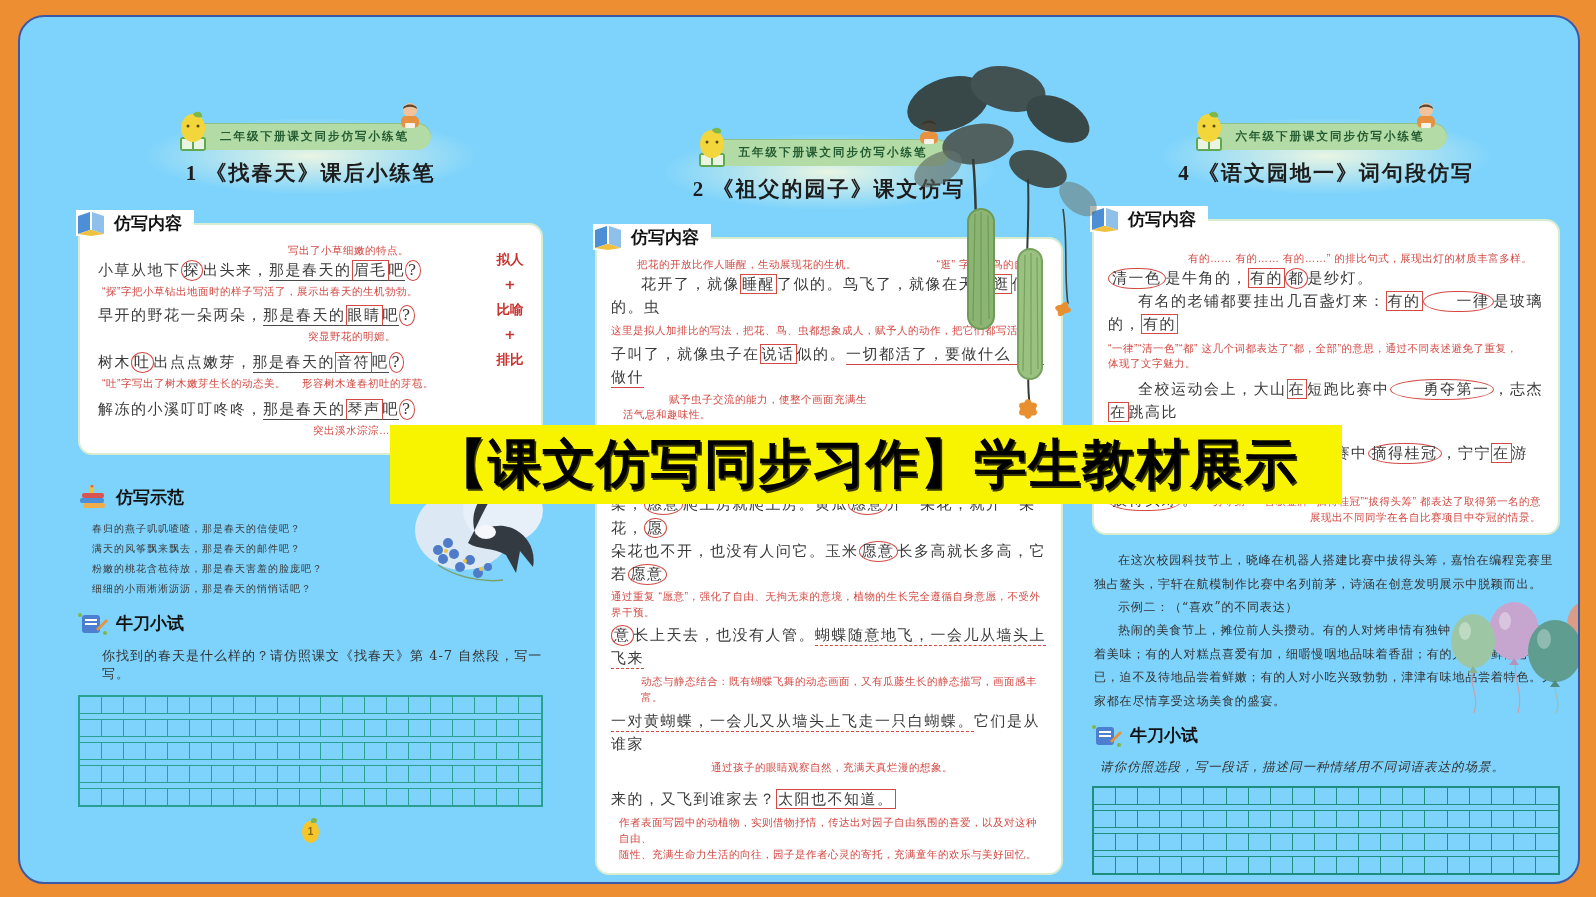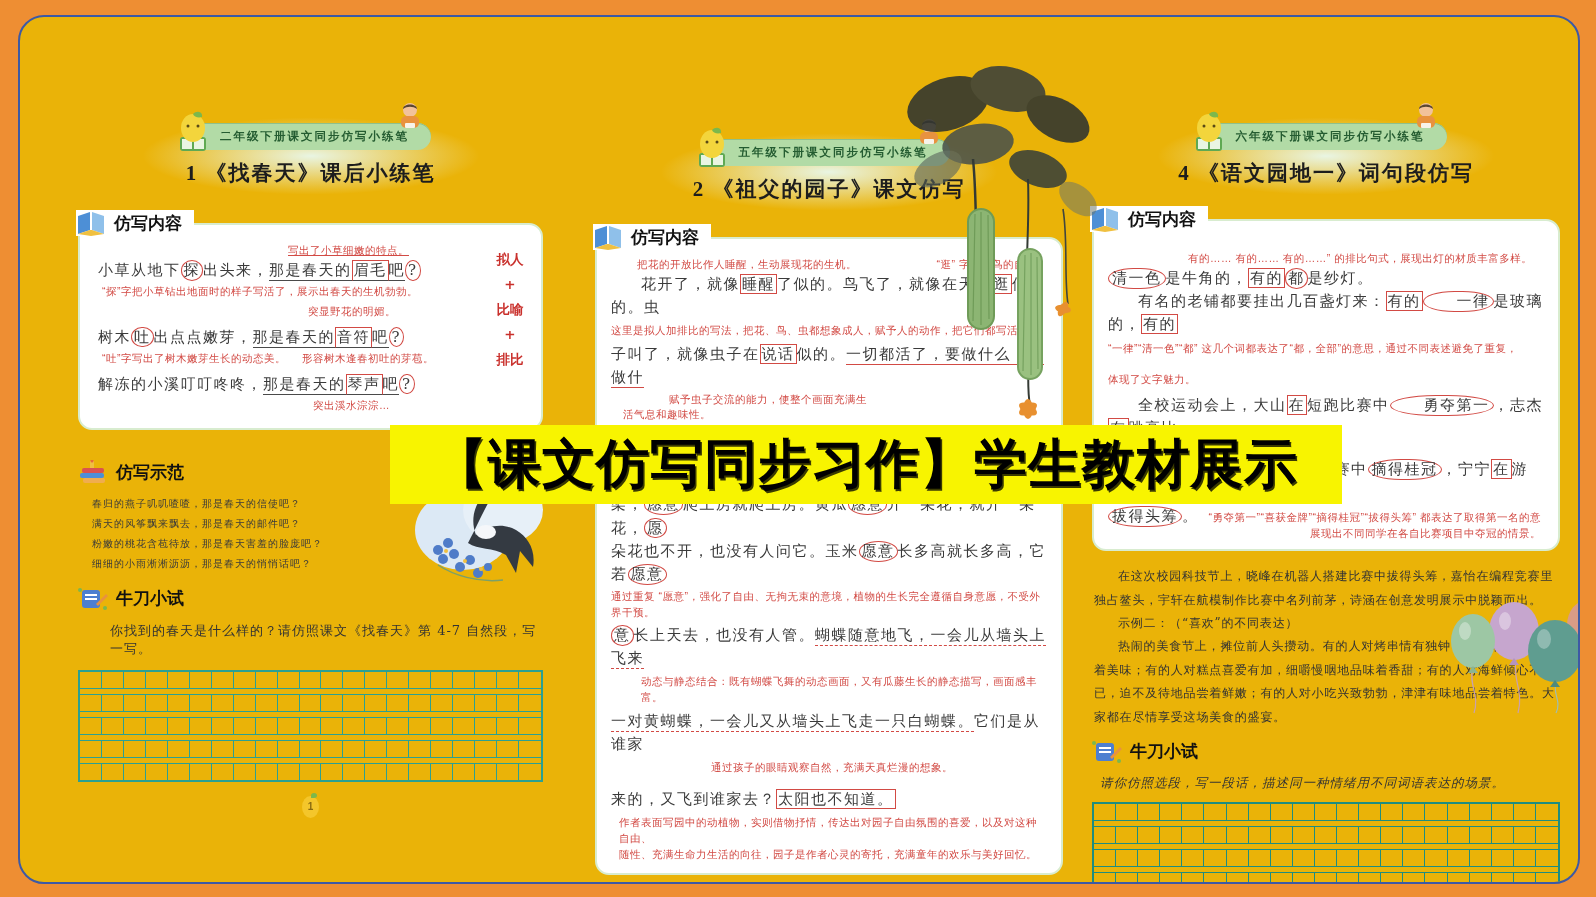--- a/index.html
+++ b/index.html
@@ -1,18 +1,18 @@
 <!DOCTYPE html>
 <html><head>
 <meta charset="utf-8">
 <style>
   html,body{margin:0;padding:0;}
   body{width:1596px;height:897px;overflow:hidden;font-family:"Liberation Sans",sans-serif;}
   .stage{position:relative;width:1596px;height:897px;background:#EE8E33;}
-  .card{position:absolute;left:18px;top:15px;width:1558px;height:865px;background:#eab308;
+  .card{position:absolute;left:18px;top:15px;width:1558px;height:865px;background:#7dd3fc;
         border:2.5px solid #3D59A5;border-radius:26px;overflow:hidden;}
   
   .page{position:absolute;z-index:2;}
   .page-header{position:relative;text-align:center;}
   .badge-wrap{position:relative;display:inline-block;margin-top:14px;}
   .badge{display:inline-block;background:#B2DBA6;color:#245C31;font-weight:bold;font-size:11.5px;
          letter-spacing:2px;padding:6px 22px 6px 30px;border-radius:16px;box-shadow:0 1px 0 #8fc08a inset;}
   .mascot{position:absolute;left:-16px;top:-12px;width:38px;height:44px;}
   .boy{position:absolute;right:6px;top:-22px;width:30px;height:30px;}
   .page-title{margin:9px 0 0 0;font-size:21px;letter-spacing:2px;color:#1d1d1d;font-family:"Liberation Serif","DejaVu Serif",serif;font-weight:bold;}
@@ -164,23 +164,24 @@
         </svg>
         <span>仿写内容</span>
       </div>
       <div class="side-note">
         <div>拟人</div>
             <div>+</div>
         <div>比喻</div>
             <div>+</div>
         <div>排比</div>
       </div>
-      <div class="ann" style="margin-left:190px;text-decoration:underline;">写出了小草细嫩的特点。</div>
+      <div class="ann" style="margin-left:190px;">写出了小草细嫩的特点。</div>
       <div class="main-line"><span>小草从地下</span><span class="sg-circ">探</span><span>出头来，</span><span class="sg-ul">那是春天的</span><span class="sg-box sg-ul">眉毛</span><span class="sg-ul">吧</span><span class="sg-circ">?</span></div>
       <div class="ann" style="margin:2px 0 4px 4px;">“探”字把小草钻出地面时的样子写活了，展示出春天的生机勃勃。</div>
+      <div class="main-line"><span>早开的野花一朵两朵，</span><span class="sg-ul">那是春天的</span><span class="sg-box sg-ul">眼睛</span><span class="sg-ul">吧</span><span class="sg-circ">?</span></div>
       <div class="ann" style="margin:2px 0 6px 210px;">突显野花的明媚。</div>
       <div class="main-line"><span>树木</span><span class="sg-circ">吐</span><span>出点点嫩芽，</span><span class="sg-ul">那是春天的</span><span class="sg-box sg-ul">音符</span><span class="sg-ul">吧</span><span class="sg-circ">?</span></div>
       <div class="flex-row" style="gap:16px;margin:2px 0 6px 4px;">
         <span class="ann">“吐”字写出了树木嫩芽生长的动态美。</span>
         <span class="ann">形容树木逢春初吐的芽苞。</span>
       </div>
       <div class="main-line"><span>解冻的小溪叮叮咚咚，</span><span class="sg-ul">那是春天的</span><span class="sg-box sg-ul">琴声</span><span class="sg-ul">吧</span><span class="sg-circ">?</span></div>
       <div class="ann" style="margin:2px 0 4px 215px;">突出溪水淙淙…</div>
     </div>
 
@@ -205,21 +206,21 @@
       <svg class="ico" viewBox="0 0 30 26">
         <rect x="4" y="4" width="18" height="18" rx="3" fill="#4D7FD0"></rect>
         <rect x="7" y="8" width="12" height="2" fill="#fff"></rect>
             <rect x="7" y="12" width="12" height="2" fill="#fff"></rect>
         <path d="M18 18 L28 8 L30 10 L20 20 Z" fill="#E8923F"></path>
         <circle cx="2" cy="4" r="2" fill="#7CB84C"></circle>
             <circle cx="27" cy="22" r="2" fill="#7CB84C"></circle>
       </svg>
       <span>牛刀小试</span>
     </div>
-    <div class="prompt" style="margin:10px 0 0 32px;">你找到的春天是什么样的？请仿照课文《找春天》第 4-7 自然段，写一写。</div>
+    <div class="prompt" style="margin:10px 0 0 24px;">你找到的春天是什么样的？请仿照课文《找春天》第 4-7 自然段，写一写。</div>
     <div class="write-grid" style="margin-top:12px;">
           <div class="grid-row" style="grid-template-columns: repeat(21, 1fr);">
             <span></span>
             <span></span>
             <span></span>
             <span></span>
             <span></span>
             <span></span>
             <span></span>
             <span></span>
@@ -425,21 +426,21 @@
           <path d="M2 6 L14 2 L14 20 L2 24 Z" fill="#4D8FD6"></path>
           <path d="M28 6 L16 2 L16 20 L28 24 Z" fill="#8FC0EA"></path>
           <path d="M2 24 L14 20 L16 20 L28 24 L15 26 Z" fill="#F0C040"></path>
         </svg>
         <span>仿写内容</span>
       </div>
       <div class="ann" style="margin:22px 0 0 80px;">有的…… 有的…… 有的……” 的排比句式，展现出灯的材质丰富多样。</div>
       <div class="main-line"><span class="sg-ellip">清一色</span><span>是牛角的，</span><span class="sg-box">有的</span><span class="sg-circ">都</span><span>是纱灯。</span></div>
       <div class="main-line ind2"><span>有名的老铺都要挂出几百盏灯来：</span><span class="sg-box">有的</span><span class="sg-ellip">一律</span><span>是玻璃的，</span><span class="sg-box">有的</span></div>
       <div class="ann" style="margin:4px 0 0 0;">“一律”“清一色”“都” 这几个词都表达了“都，全部”的意思，通过不同表述避免了重复，</div>
-      <div class="ann" style="margin:16px 0 6px 0;">体现了文字魅力。</div>
+      <div class="ann" style="margin:0 0 6px 0;">体现了文字魅力。</div>
       <div class="main-line ind2"><span>全校运动会上，大山</span><span class="sg-box">在</span><span>短跑比赛中</span><span class="sg-ellip">勇夺第一</span><span>，志杰</span><span class="sg-box">在</span><span>跳高比</span></div>
       <div class="ann" style="margin:1px 0 1px 70px;">使用排比句，气势更加强烈。</div>
       <div class="main-line"><span>赛中</span><span class="sg-ellip">喜获金牌</span><span>，思雨</span><span class="sg-box">在</span><span>跳远比赛中</span><span class="sg-ellip">摘得桂冠</span><span>，宁宁</span><span class="sg-box">在</span><span>游泳比赛中</span></div>
       <div class="flex-row" style="gap:10px;">
         <span class="main-line"><span class="sg-ellip">拔得头筹</span><span>。</span></span>
         <span>
           <span class="ann" style="display:block;">“勇夺第一”“喜获金牌”“摘得桂冠”“拔得头筹” 都表达了取得第一名的意</span>
           <span class="ann" style="display:block;text-align:right;">展现出不同同学在各自比赛项目中夺冠的情景。</span>
         </span>
       </div>

